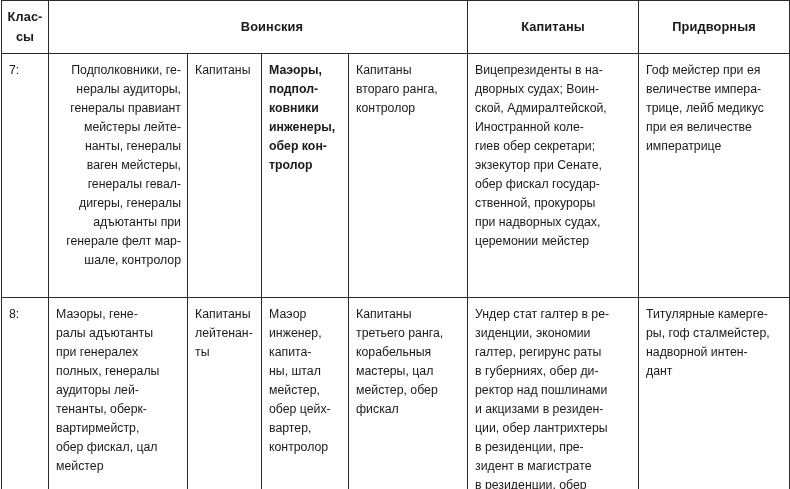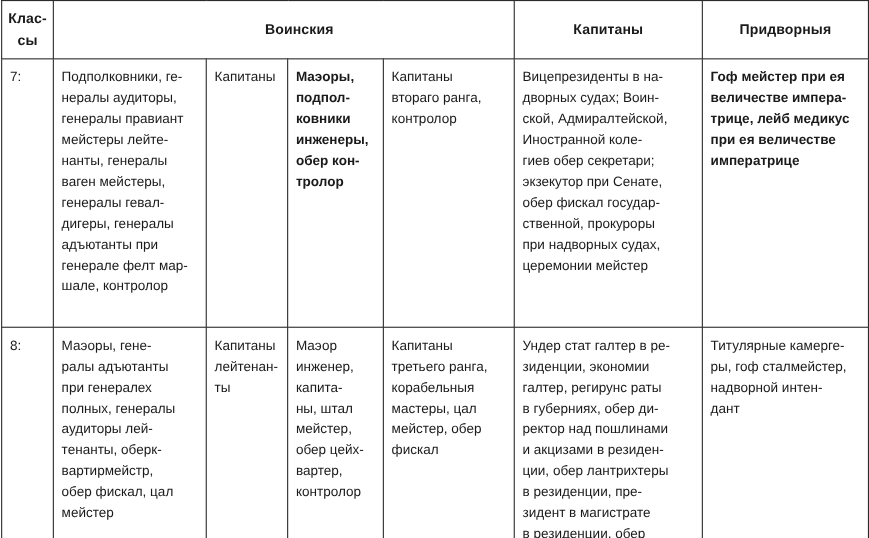--- a/index.html
+++ b/index.html
@@ -107,21 +107,21 @@
         <th colspan="4" style="white-space: pre-line; padding-left: 32px;">Воинския</th>
         <th colspan="1" style="white-space: pre-line;">Капитаны</th>
         <th colspan="1" style="white-space: pre-line; margin-left: 16px;">Придворныя</th>
       </tr>
     </thead>
 
     <tbody>
 
       <tr class="row-7">
         <td class="klass-cell" style="white-space: pre-line;">7:</td>
-        <td class="body-cell" style="white-space: pre-line;">Подполковники, ге-
+        <td class="body-cell" style="white-space: pre-line; text-align: right;">Подполковники, ге-
 нералы аудиторы,
 генералы правиант
 мейстеры лейте-
 нанты, генералы
 ваген мейстеры,
 генералы гевал-
 дигеры, генералы
 адъютанты при
 генерале фелт мар-
 шале, контролор</td>
@@ -138,21 +138,21 @@
         <td class="body-cell" style="white-space: pre-line;">Вицепрезиденты в на-
 дворных судах; Воин-
 ской, Адмиралтейской,
 Иностранной коле-
 гиев обер секретари;
 экзекутор при Сенате,
 обер фискал государ-
 ственной, прокуроры
 при надворных судах,
 церемонии мейстер</td>
-        <td class="body-cell" style="white-space: pre-line; font-weight: bold;">Гоф мейстер при ея
+        <td class="body-cell" style="white-space: pre-line;">Гоф мейстер при ея
 величестве импера-
 трице, лейб медикус
 при ея величестве
 императрице</td>
       </tr>
 
       <tr class="row-8">
         <td class="klass-cell" style="white-space: pre-line;">8:</td>
         <td class="body-cell" style="white-space: pre-line;">Маэоры, гене-
 ралы адъютанты

